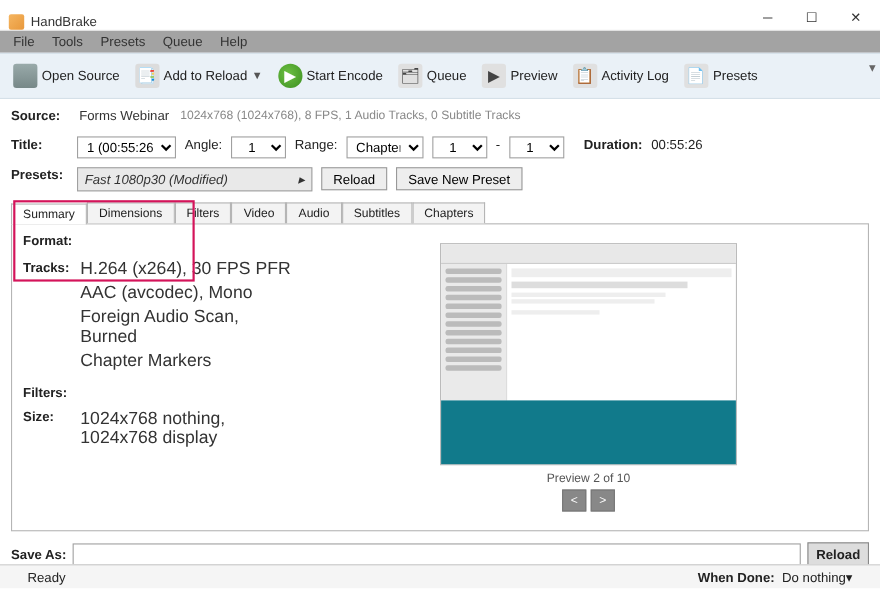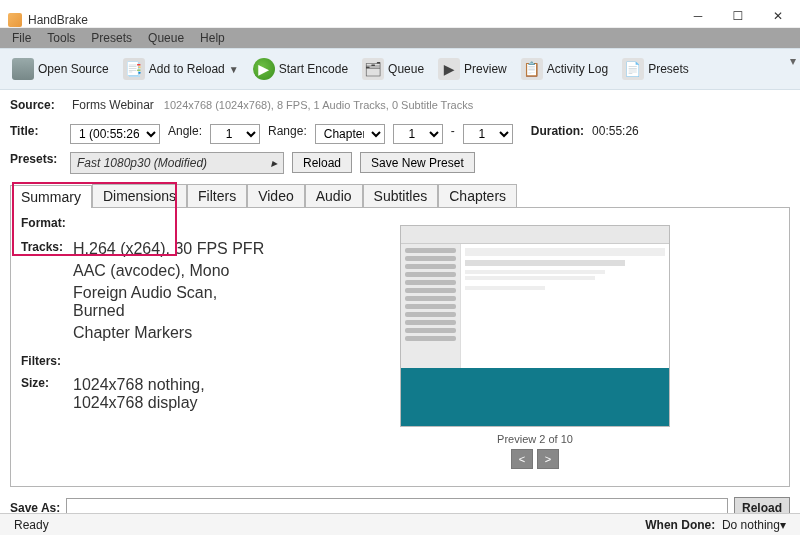--- a/index.html
+++ b/index.html
@@ -89,21 +89,21 @@
   }
   .presetbox {
     height: 22px; border: 1px solid #a0a0a0; background:#e9e9e9; width: 214px;
     display: flex; align-items: center; justify-content:space-between; padding: 0 6px;
     font-style: italic; color:#333;
   }
 
   .tabs {
     display: flex; margin: 6px 10px 0 10px;
   }
-  .tab { border: 1px solid #b5b5b5; border-bottom:none; background:#f3f3f3; padding: 3px 10px; font-size:14px; cursor:pointer;}
+  .tab { border: 1px solid #b5b5b5; border-bottom:none; background:#f3f3f3; padding: 3px 10px; font-size:11px; cursor:pointer;}
   .tab.active { background:#fff; position:relative; top:1px; }
 
   .tabpanel {
     margin: 0 10px 6px 10px;
     border: 1px solid #b5b5b5;
     height: 280px;
     display: flex;
     background:#fff;
   }
   .leftcol { width: 270px; padding: 8px 10px; }
@@ -134,21 +134,21 @@
   .nav-btns { display:flex; gap:4px; justify-content:center;}
   .nav-btn { width:22px; height:20px; background:#888; color:#fff; display:flex; align-items:center; justify-content:center; font-size:11px; border:1px solid #777; cursor:pointer;}
 
   .saveas { display:flex; align-items:center; padding: 4px 10px; gap: 6px;}
   .saveas input { flex:1; height: 20px;}
   .browse { height:22px; width:56px; border:1px solid #888; background:#ddd; font-weight:bold; cursor:pointer; display:flex; align-items:center; justify-content:center;}
 
   .statusbar {
     position:absolute; bottom:0; left:0; right:0; height:22px;
     border-top: 1px solid #ccc; background:#f5f5f5;
-    display:flex; align-items:center; justify-content:space-between; padding: 0 14px;
+    display:flex; align-items:center; justify-content:space-between; padding: 0 25px;
   }
   .right-overflow { position:absolute; right:4px; top:54px; color:#666; cursor:pointer;}
 </style>
 </head>
 <body>
 
 <div class="titlebar">
   <div class="appicon"></div>
   <div class="title">HandBrake</div>
   <div class="wbtns">

